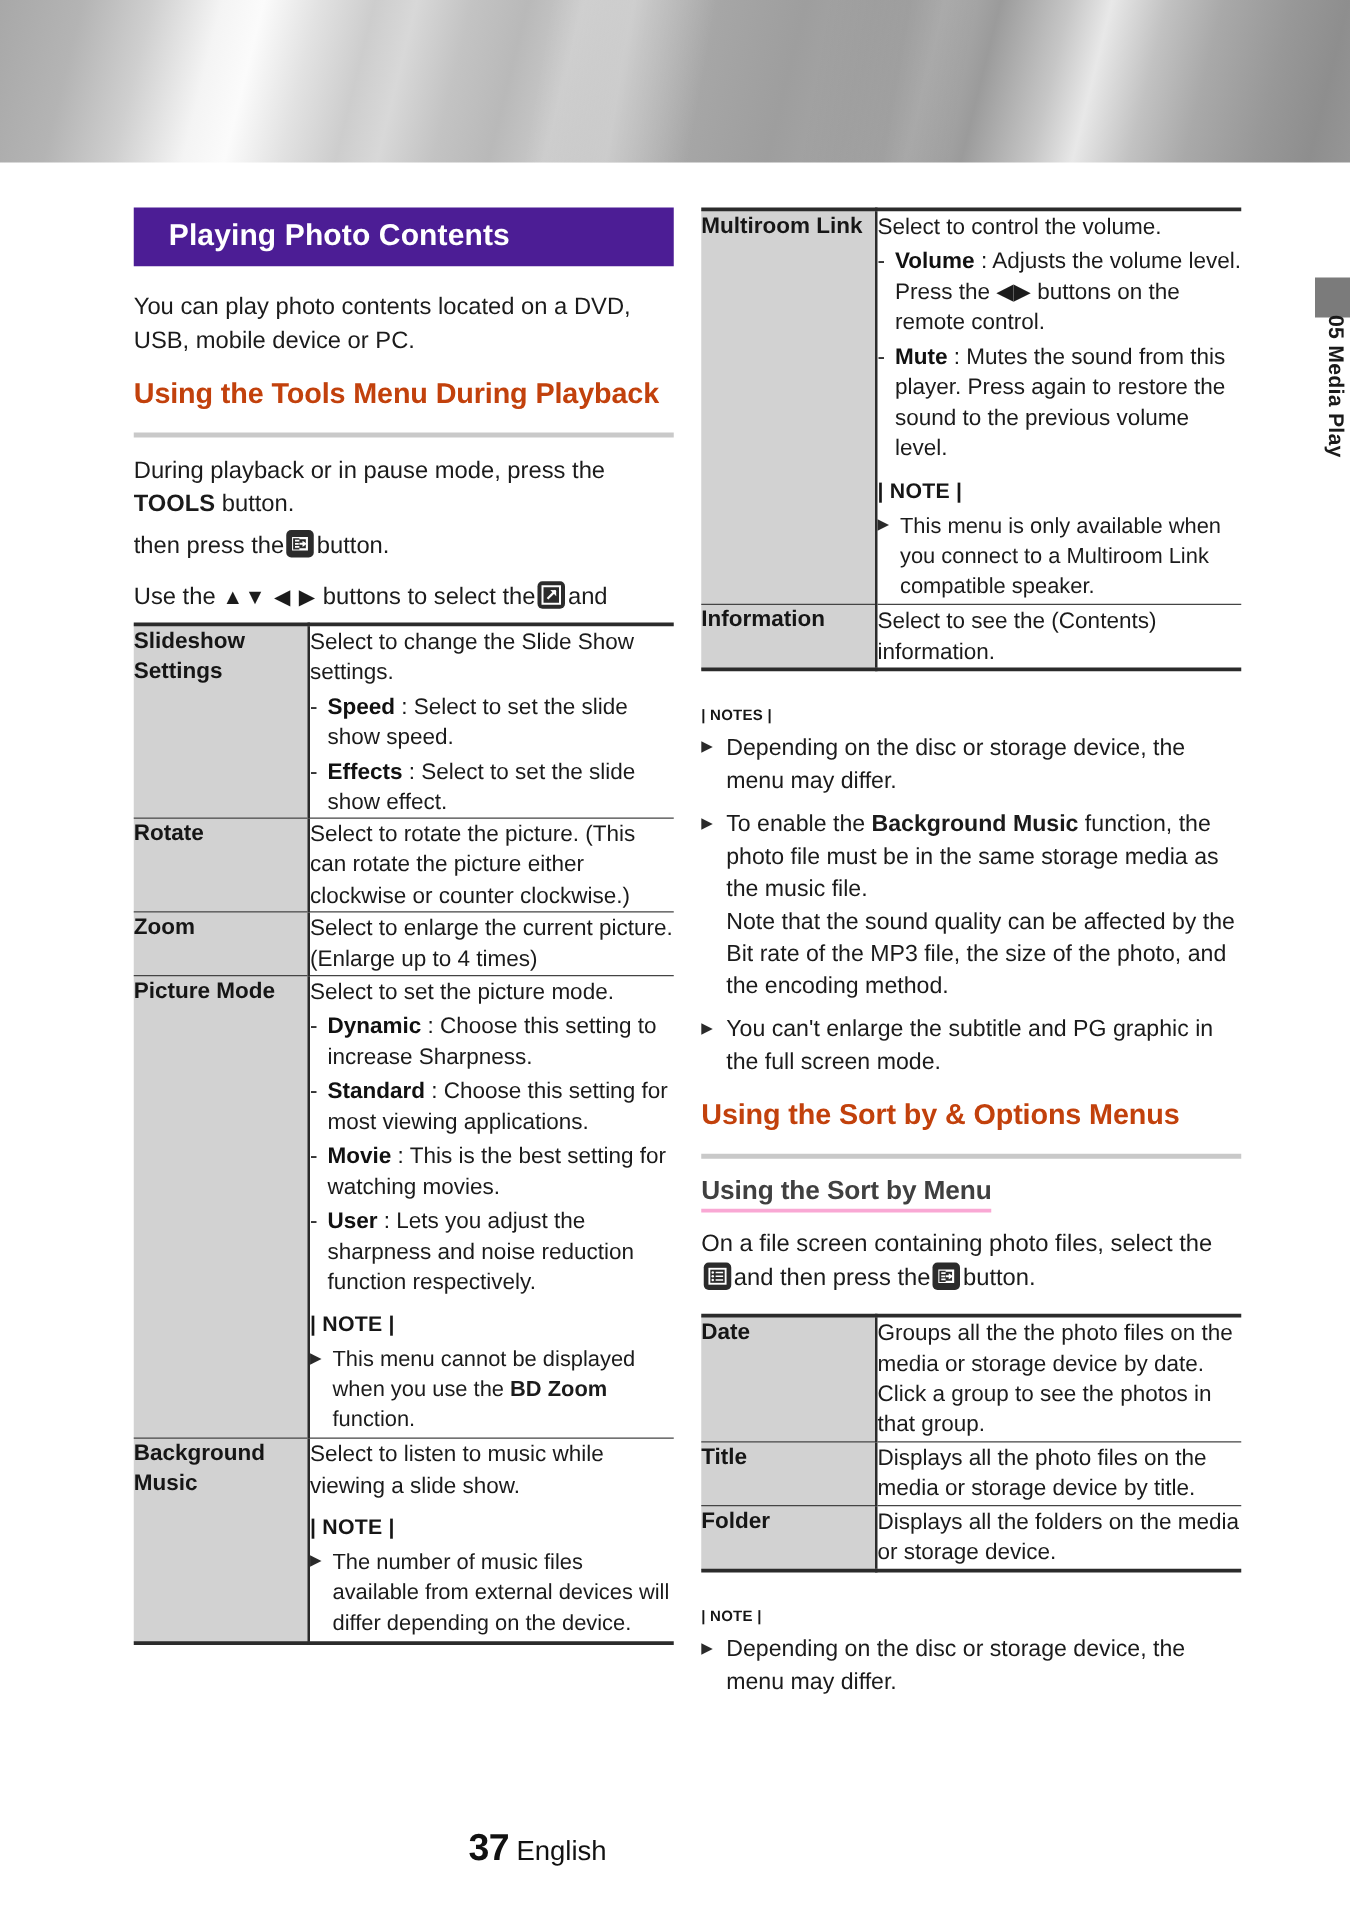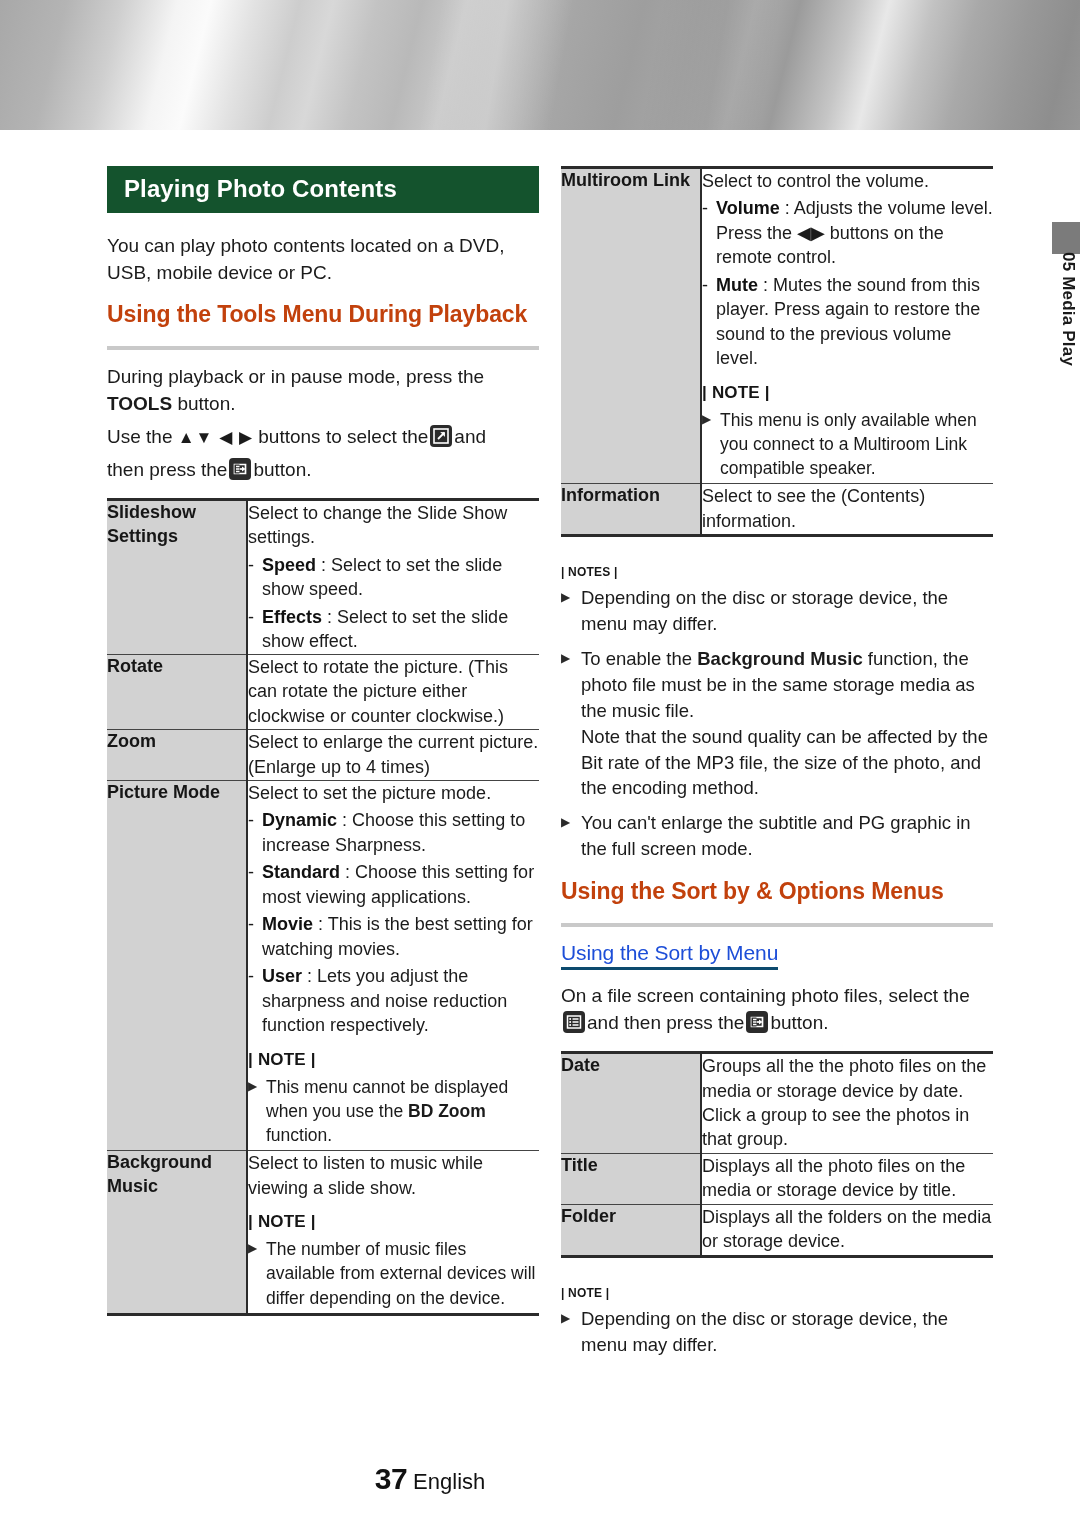--- a/index.html
+++ b/index.html
@@ -87,25 +87,25 @@
   .col {
     position: absolute;
     top: 166px;
     width: 432px;
   }
   .col-left  { left: 107px; }
   .col-right { left: 561px; }
 
   
   .title-bar {
-    background: #14532d;
+    background: #4c1d95;
     color: #ffffff;
     font-size: 24px;
     font-weight: bold;
-    padding: 9px 0 10px 17px;
+    padding: 9px 0 10px 28px;
     letter-spacing: 0.1px;
     margin-bottom: 20px;
   }
 
   
   p.body {
     font-size: 19px;
     line-height: 1.42;
     color: #1b1b1b;
     margin-bottom: 14px;
@@ -119,24 +119,24 @@
     color: #c2410c;
     padding-bottom: 18px;
     border-bottom: 4px solid #c9c9c9;
     margin-bottom: 14px;
     letter-spacing: -0.1px;
   }
   .h3-wrap { margin-bottom: 13px; }
   .h3 {
     display: inline-block;
     font-size: 21px;
-    font-weight: normal;
-    color: #1d4ed8;
+    font-weight: bold;
+    color: #404040;
     padding-bottom: 2px;
-    border-bottom: 3px solid #0c4a6e;
+    border-bottom: 3px solid #f9a8d4;
     letter-spacing: -0.1px;
   }
 
   
   table.spec {
     width: 100%;
     border-collapse: collapse;
     border-top: 3px solid #2b2b2b;
     border-bottom: 3px solid #2b2b2b;
     margin-bottom: 28px;
@@ -265,38 +265,38 @@
     <div class="title-bar">Playing Photo Contents</div>
 
     <p class="body">You can play photo contents located on a DVD, USB, mobile device or PC.</p>
 
     <div class="h2">Using the Tools Menu During Playback</div>
 
     <p class="body tight">
       <span>During playback or in pause mode, press the</span>
       <b>TOOLS</b>
       <span>button.</span>
+    </p>
+    <p class="body">
+      <span>then press the</span><span class="ico"><svg width="22" height="22" viewBox="0 0 22 22">
+            <path d="M5.5 6.5 h11 v9 h-11 z" fill="none" stroke="#fff" stroke-width="1.7"></path>
+            <path d="M9 11 h6" stroke="#fff" stroke-width="1.7"></path>
+            <path d="M13 8.5 L16.5 11 L13 13.5 z" fill="#fff"></path>
+            <path d="M5.5 6.5 h5 v9 h-5 z" fill="#2b2b2b"></path>
+            <path d="M7 8.5 h3.5 M7 11 h3 M7 13.5 h3.5" stroke="#fff" stroke-width="1.4"></path>
+          </svg></span><span>button.</span>
     </p>
     <p class="body tight">
       <span>Use the</span>
       <span class="arrows">▲▼ ◀ ▶</span>
       <span>buttons to select the</span><span class="ico"><svg width="22" height="22" viewBox="0 0 22 22">
             <rect x="4" y="4" width="14" height="14" fill="none" stroke="#fff" stroke-width="1.6"></rect>
             <path d="M8 14 L14.5 7.5" stroke="#fff" stroke-width="1.8"></path>
             <path d="M14.8 7.2 L15 12 L10.2 7" fill="#fff"></path>
           </svg></span><span>and</span>
-    </p>
-    <p class="body">
-      <span>then press the</span><span class="ico"><svg width="22" height="22" viewBox="0 0 22 22">
-            <path d="M5.5 6.5 h11 v9 h-11 z" fill="none" stroke="#fff" stroke-width="1.7"></path>
-            <path d="M9 11 h6" stroke="#fff" stroke-width="1.7"></path>
-            <path d="M13 8.5 L16.5 11 L13 13.5 z" fill="#fff"></path>
-            <path d="M5.5 6.5 h5 v9 h-5 z" fill="#2b2b2b"></path>
-            <path d="M7 8.5 h3.5 M7 11 h3 M7 13.5 h3.5" stroke="#fff" stroke-width="1.4"></path>
-          </svg></span><span>button.</span>
     </p>
 
     <table class="spec">
       <tbody>
 
         <tr>
           <td class="key">Slideshow Settings</td>
           <td class="val">
             <div class="line">Select to change the Slide Show settings.</div>
             <div class="dash-item">

